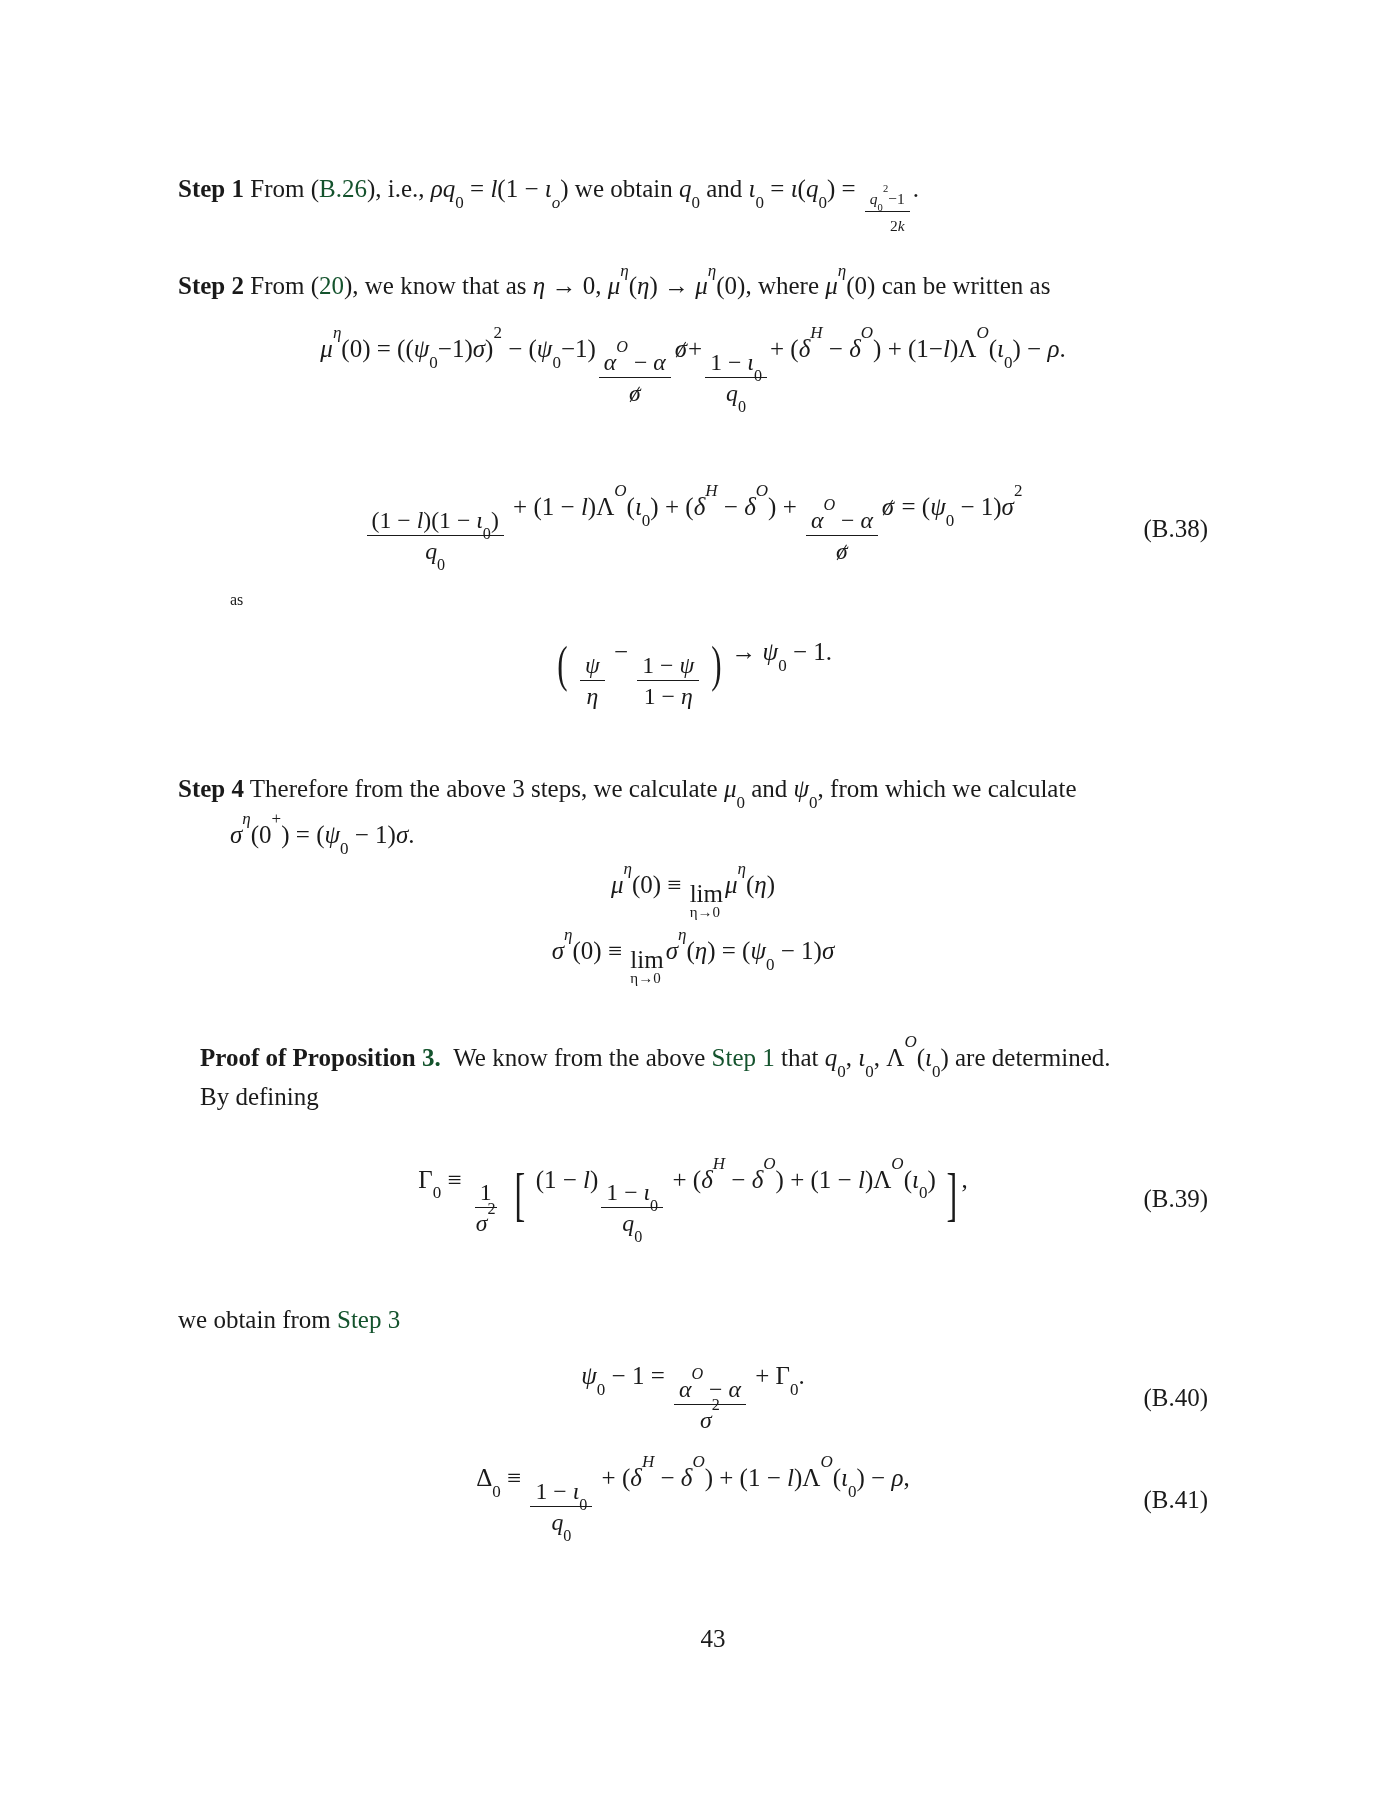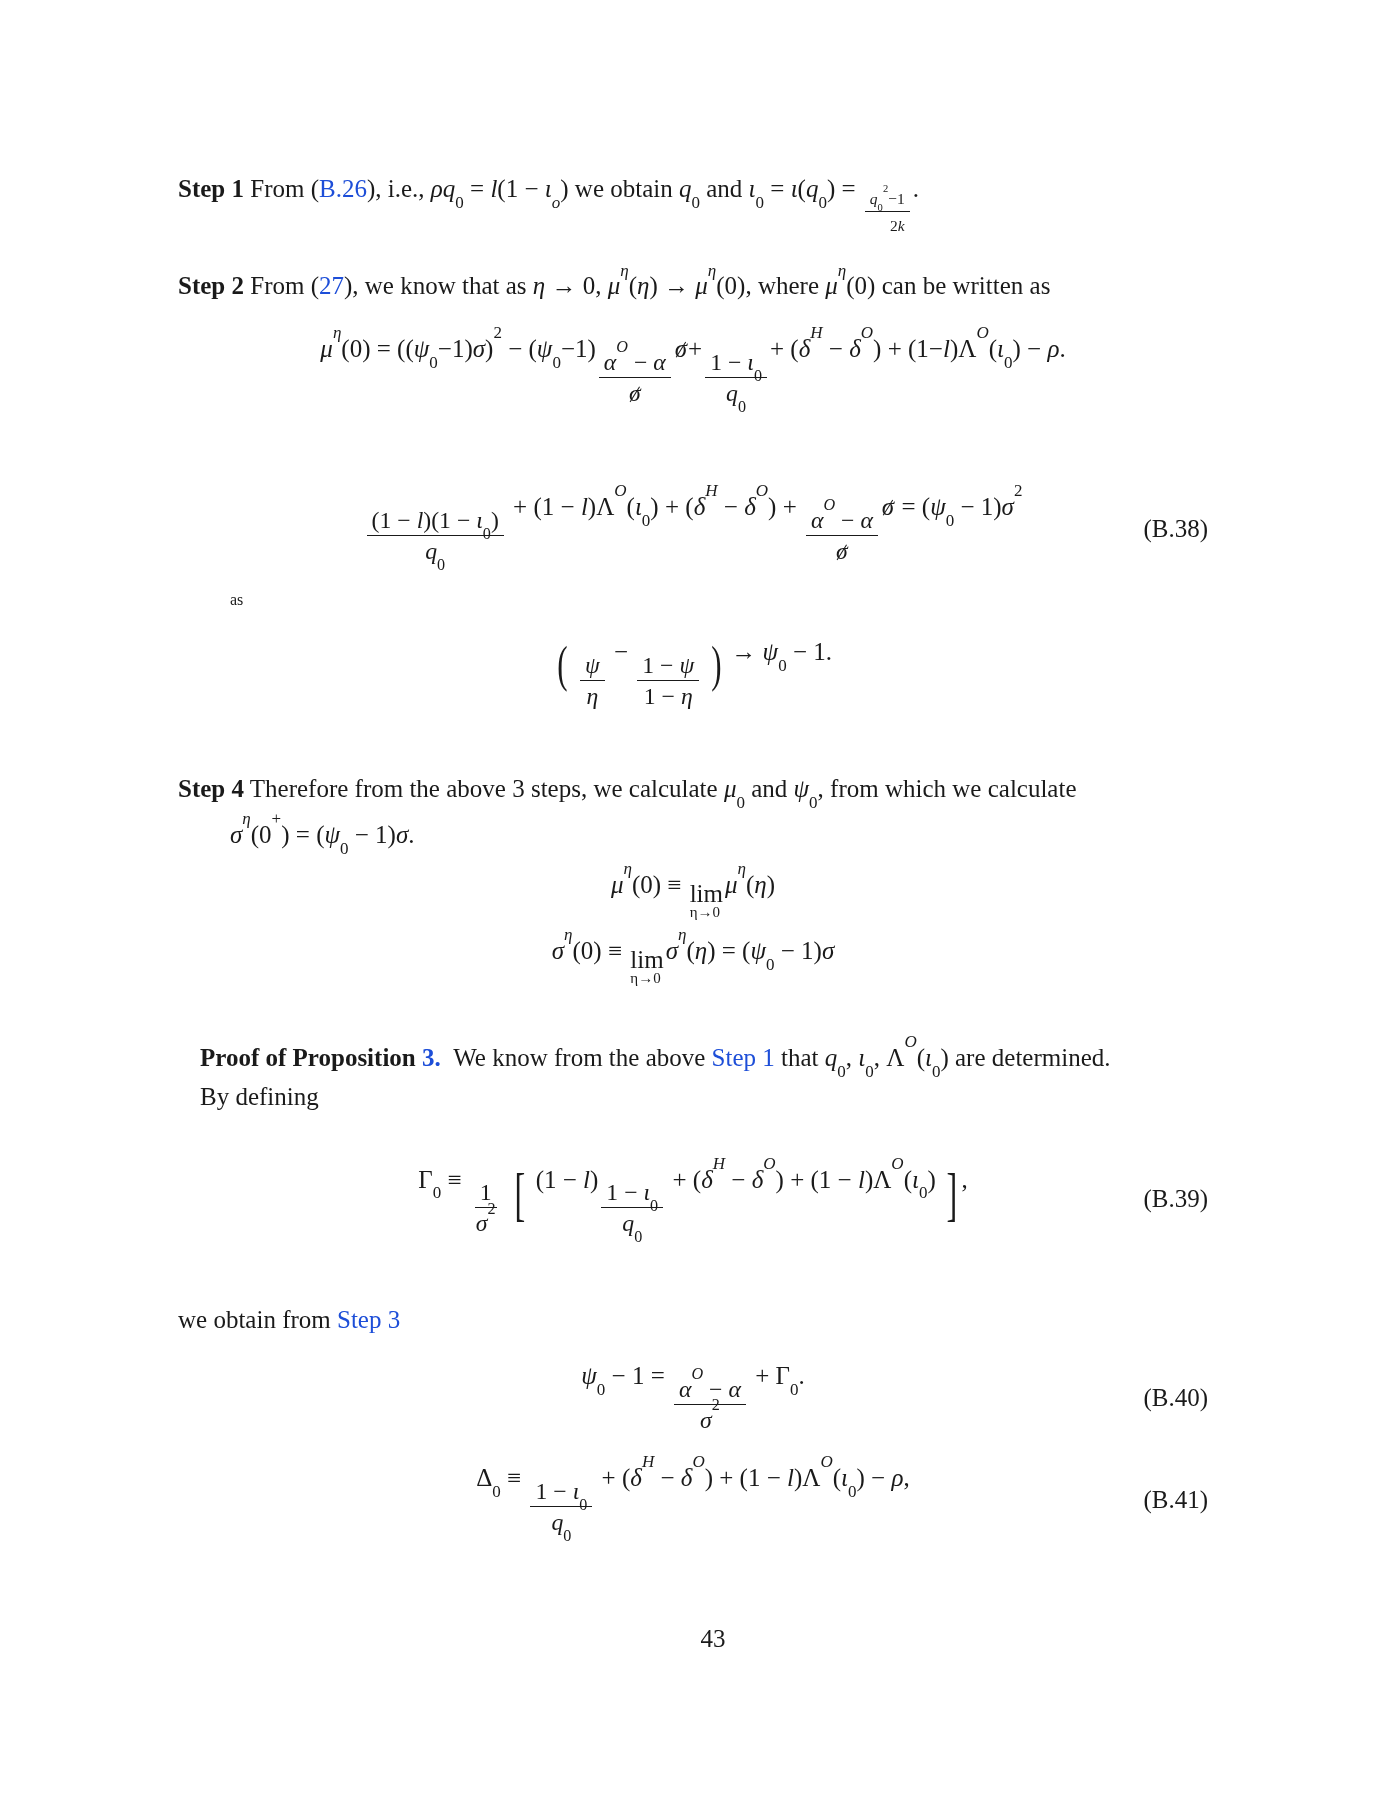--- a/index.html
+++ b/index.html
@@ -42,21 +42,21 @@
 
   .blk {
     margin: 0 0 30px 0;
     font-size: 25px;
     line-height: 1.5;
   }
   .steplabel {
     font-weight: bold;
     font-family: "Liberation Serif", serif;
   }
-  .ref { color: #1d4ed8; }
+  .ref { color: #14532d; }
   .para { font-size: 25px; line-height: 1.55; }
 
   
   .frac {
     display: inline-flex;
     flex-direction: column;
     align-items: center;
     vertical-align: -0.55em;
     margin: 0 3px;
     font-size: 0.95em;
@@ -172,21 +172,21 @@
       <span class="mi">ι</span><span class="mo">(</span><span class="mi">q</span><sub>0</sub><span class="mo">)</span>
       <span class="mo">=</span>
       <span class="frac small">
         <span class="num"><span class="mi">q</span><sub>0</sub><sup>2</sup><span class="mo">−</span><span class="mn">1</span></span>
         <span class="den"><span class="mn">2</span><span class="mi">k</span></span>
       </span><span class="mo">.</span>
     </div>
 
     <div class="blk">
       <span class="steplabel">Step 2</span>
-      <span>From (</span><span class="ref">27</span><span>), we know that as</span>
+      <span>From (</span><span class="ref">20</span><span>), we know that as</span>
       <span class="mi">η</span> <span class="mo">→</span>
       <span>0,</span>
       <span class="mi">μ</span><sup><span class="mi">η</span></sup><span class="mo">(</span><span class="mi">η</span><span class="mo">)</span>
       <span class="mo">→</span>
       <span class="mi">μ</span><sup><span class="mi">η</span></sup><span class="mo">(0)</span><span>, where</span>
       <span class="mi">μ</span><sup><span class="mi">η</span></sup><span class="mo">(0)</span>
       <span>can be written as</span>
     </div>
 
     <div class="eqrow">

